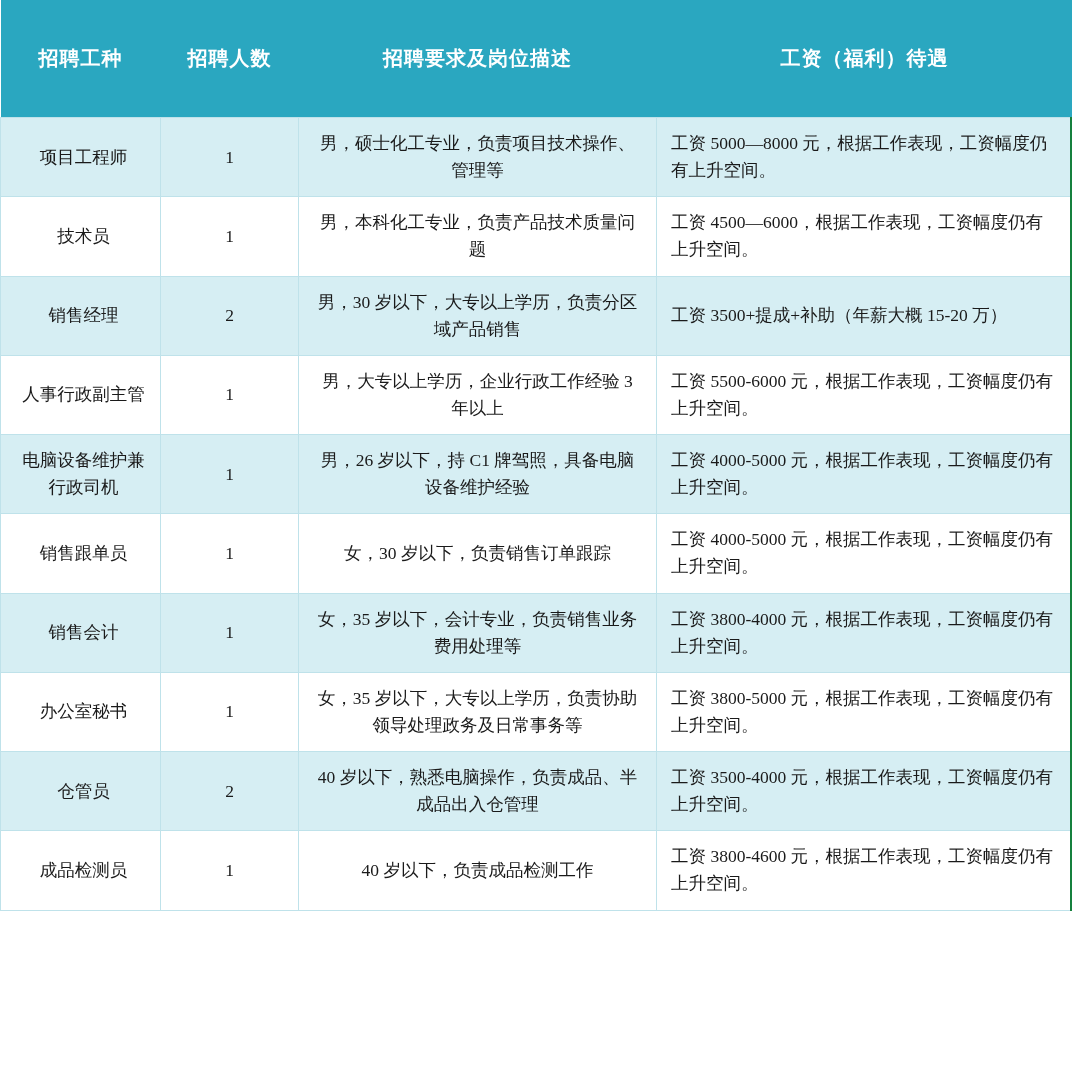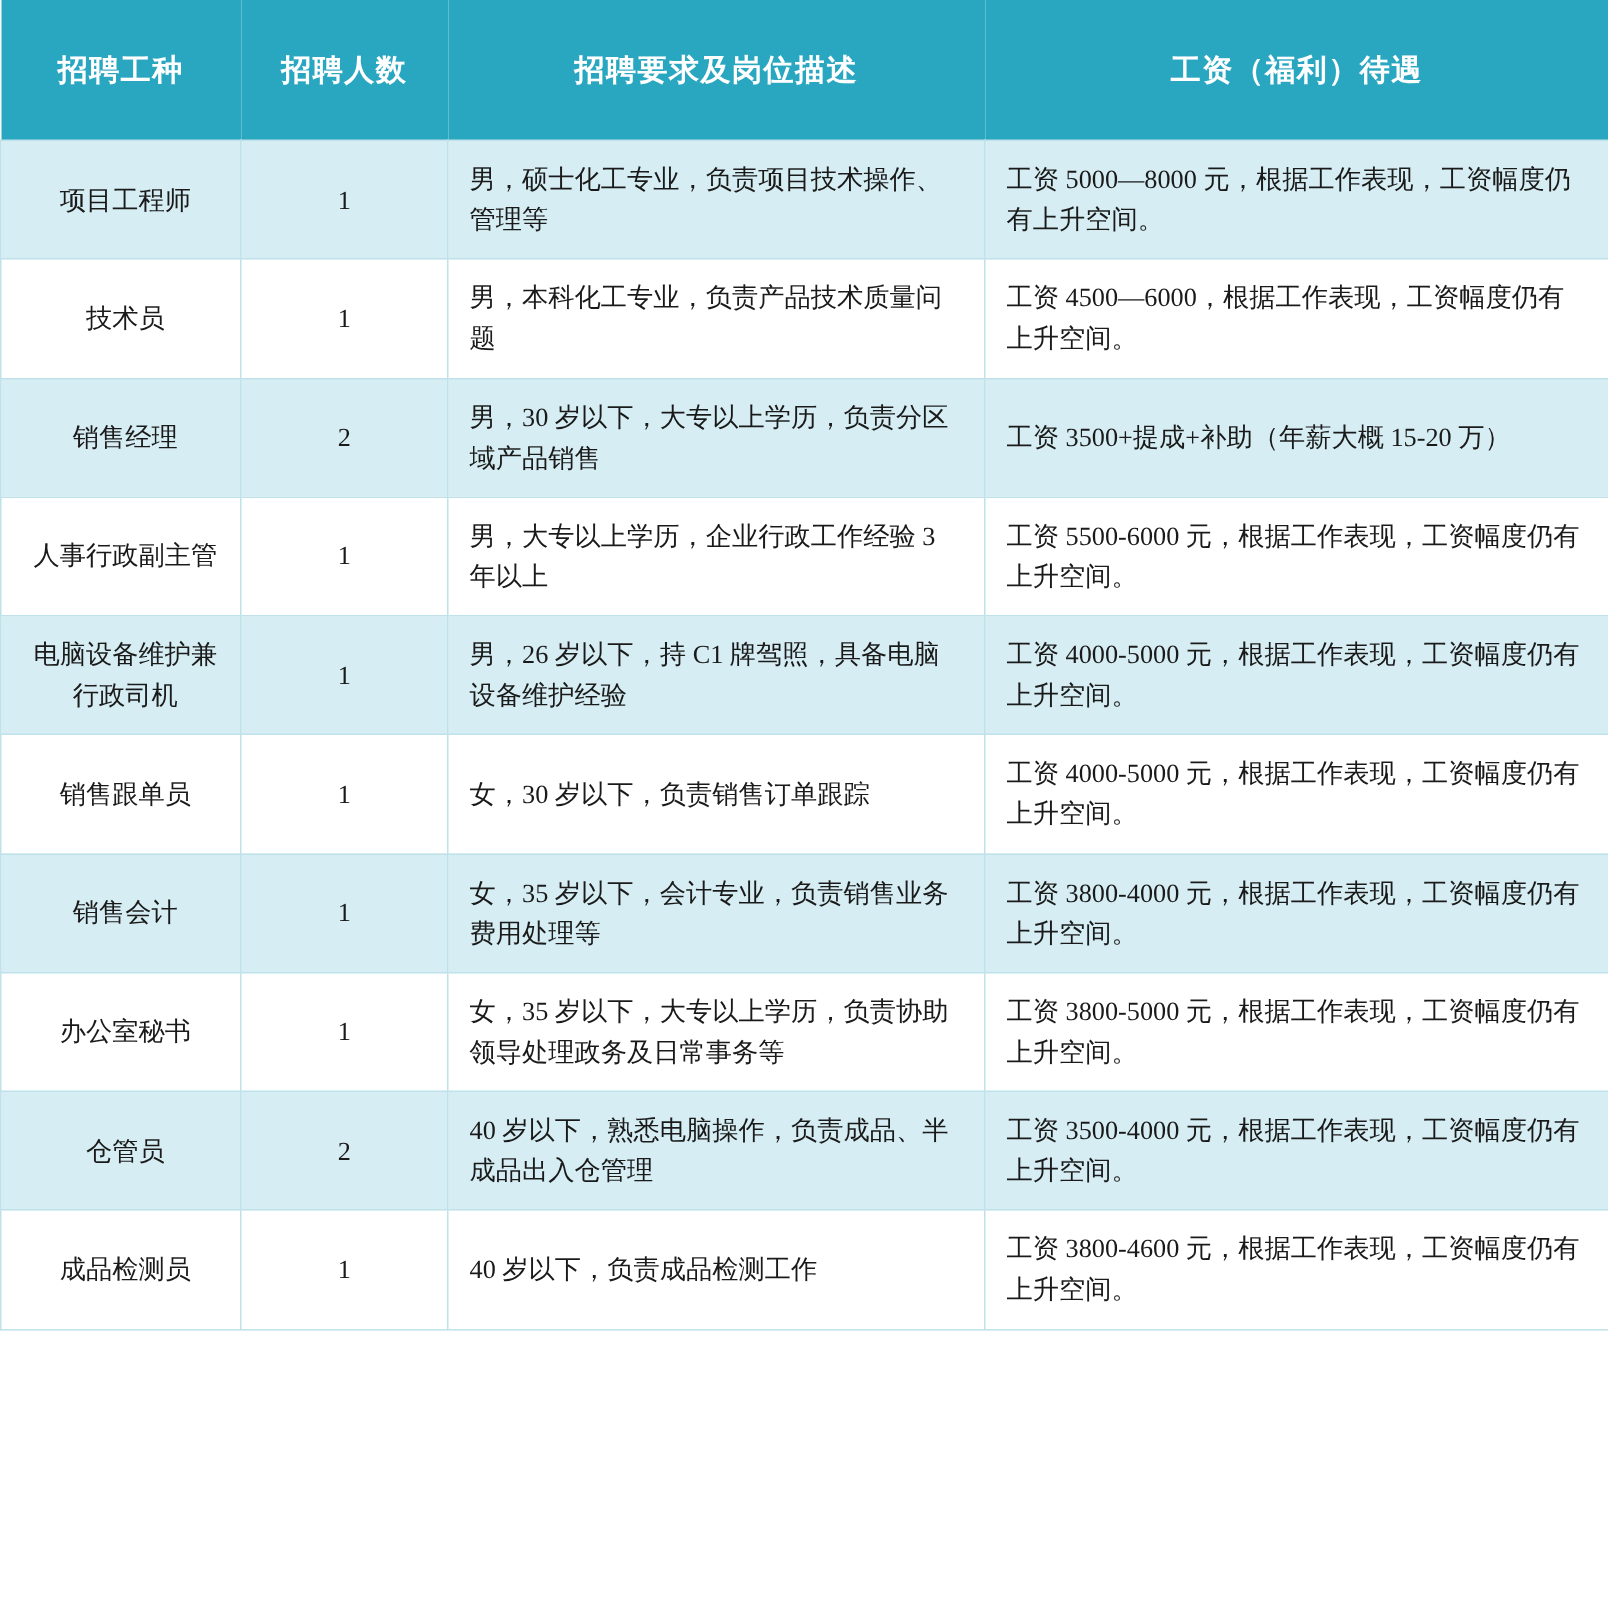--- a/index.html
+++ b/index.html
@@ -27,48 +27,48 @@
   thead th {
     background: #2aa7c0;
     color: #ffffff;
     font-weight: bold;
     font-size: 20px;
     letter-spacing: 1px;
     height: 93px;
     text-align: center;
     vertical-align: middle;
     border: none;
-    padding: 0 6px;
+    padding: 12px 6px;
   }
   tbody td {
     border: 1px solid #bfe2ea;
     font-size: 17.5px;
     line-height: 1.55;
     vertical-align: middle;
     padding: 12px 14px;
     background: #ffffff;
   }
   tbody tr.alt td {
     background: #d6eef3;
   }
   td.col-job {
     text-align: center;
     padding: 12px 8px;
   }
   td.col-count {
     text-align: center;
   }
   td.col-desc {
-    text-align: left;
+    text-align: center;
   }
   td.col-pay {
     text-align: left;
   }
   tbody tr td:first-child { border-left: 1px solid #bfe2ea; padding-left: 14px; }
-  tbody tr td:last-child { border-right: 1px solid #15803d; }
+  tbody tr td:last-child { border-right: 6px solid #15803d; }
 </style>
 </head>
 <body>
 
 <table id="job-table">
   <colgroup>
     <col class="c0">
       <col class="c1">
       <col class="c2">
       <col class="c3">

